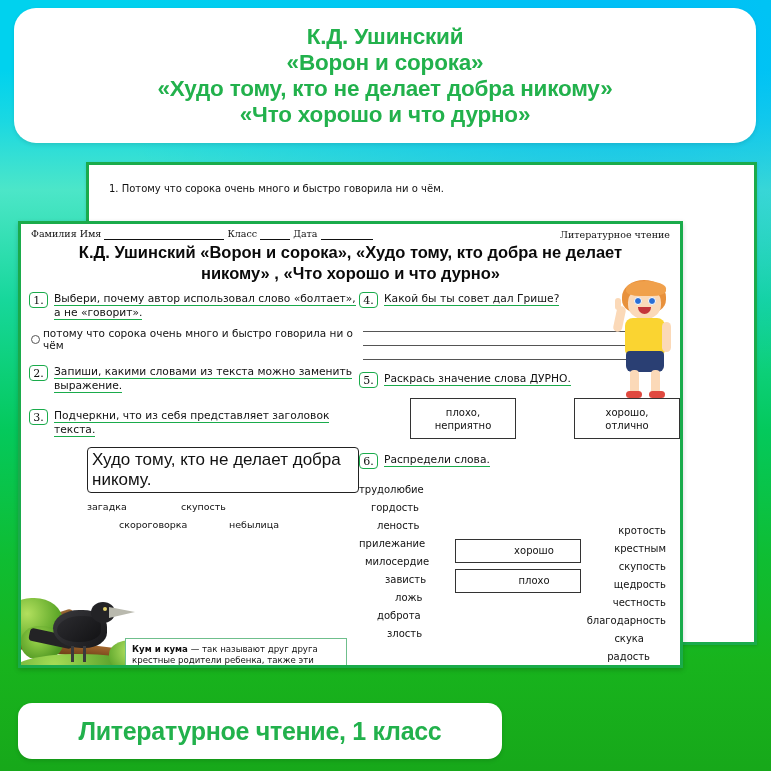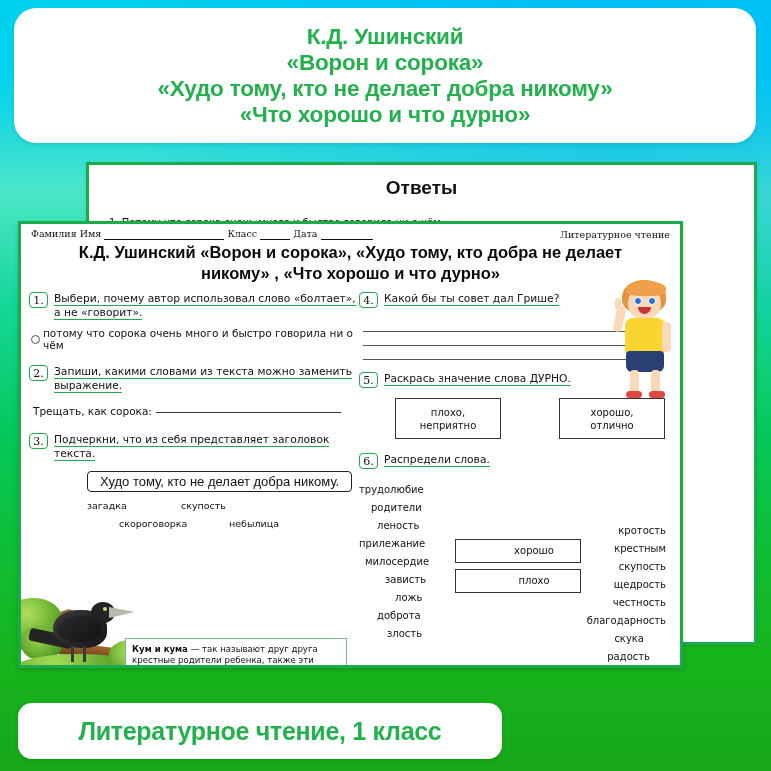--- a/index.html
+++ b/index.html
@@ -103,21 +103,21 @@
     display:inline-block;flex:none;
   }
 
   .fillrow{font-size:10.5px;color:#111;margin-top:12px;margin-left:4px;}
   .fillrow .dash{display:inline-block;border-bottom:1px solid #333;width:185px;margin-left:4px;vertical-align:2px;}
 
   
   #proverb{
     margin:10px 0 0 58px;display:inline-block;
     border:1px solid #222;border-radius:4px;
-    padding:2px 12px;font-size:13px;color:#111;
+    padding:2px 4px;font-size:17px;color:#111;
     font-family:"Liberation Sans", sans-serif;
   }
   #genres{margin-top:8px;font-size:9.5px;color:#111;position:relative;height:36px;}
   #genres .g1{position:absolute;left:58px;top:0;}
   #genres .g2{position:absolute;left:152px;top:0;}
   #genres .g3{position:absolute;left:90px;top:18px;}
   #genres .g4{position:absolute;left:200px;top:18px;}
 
   
   #crow-pic{
@@ -140,21 +140,21 @@
 
   
   .wlines{margin:10px 0 0 0;}
   .wline{border-bottom:1px solid #555;height:13px;width:268px;margin-left:4px;}
 
   #boy{
     position:absolute;right:-4px;top:-12px;width:78px;height:122px;
   }
   .boypart{position:absolute;}
 
-  #colorboxes{display:flex;gap:58px;margin:10px 0 0 36px;}
+  #colorboxes{display:flex;gap:58px;margin:10px 0 0 36px;justify-content:flex-end;}
   .cbox{
     border:1px solid #333;width:104px;height:39px;
     display:flex;flex-direction:column;align-items:center;justify-content:center;
     font-size:10px;color:#111;line-height:13px;background:#fff;
   }
 
   #q6wrap{position:relative;margin-top:12px;height:162px;}
   .wordcol{position:absolute;top:0;width:132px;font-size:10px;color:#111;}
   .wordcol.l{left:0;}
   .wordcol.r{right:14px;margin-top:41px;}
@@ -195,21 +195,20 @@
 <div id="bg"></div>
 
 <div class="layer" id="title-card">
   <div class="tline">К.Д. Ушинский</div>
   <div class="tline">«Ворон и сорока»</div>
   <div class="tline">«Худо тому, кто не делает добра никому»</div>
   <div class="tline">«Что хорошо и что дурно»</div>
 </div>
 
 <div class="layer" id="answers-sheet">
-  <div id="answers-title">Ответы</div>
   <div id="answers-line1">1. Потому что сорока очень много и быстро говорила ни о чём.</div>
 </div>
 
 <div class="layer" id="worksheet">
 
   <div id="ws-meta">
     <div class="left">
       <span>Фамилия Имя</span>
       <span class="rule" style="width:120px">&nbsp;</span>
       <span>Класс</span>
@@ -234,23 +233,20 @@
       <div class="opt">
         <span class="radio"></span>
         <span>потому что сорока очень много и быстро говорила ни о чём</span>
       </div>
 
       <div class="q" style="margin-top:14px">
         <div class="qnum">2.</div>
         <div class="qtext"><span class="u">Запиши, какими словами из текста можно заменить выражение.</span></div>
       </div>
 
-      <div class="fillrow">
-        <span>Трещать, как сорока:</span><span class="dash"></span>
-      </div>
 
       <div class="q" style="margin-top:16px">
         <div class="qnum">3.</div>
         <div class="qtext"><span class="u">Подчеркни, что из себя представляет заголовок текста.</span></div>
       </div>
 
       <div id="proverb">Худо тому, кто не делает добра никому.</div>
 
       <div id="genres">
         <span class="g1">загадка</span>
@@ -333,21 +329,21 @@
       </div>
 
       <div class="q" style="margin-top:14px">
         <div class="qnum">6.</div>
         <div class="qtext"><span class="u">Распредели слова.</span></div>
       </div>
 
       <div id="q6wrap">
         <div class="wordcol l">
           <div>трудолюбие</div>
-          <div>родители</div>
+          <div>гордость</div>
           <div>леность</div>
           <div>прилежание</div>
           <div>милосердие</div>
           <div>зависть</div>
           <div>ложь</div>
           <div>доброта</div>
           <div>злость</div>
         </div>
         <div class="wordcol r">
           <div>кротость</div>

